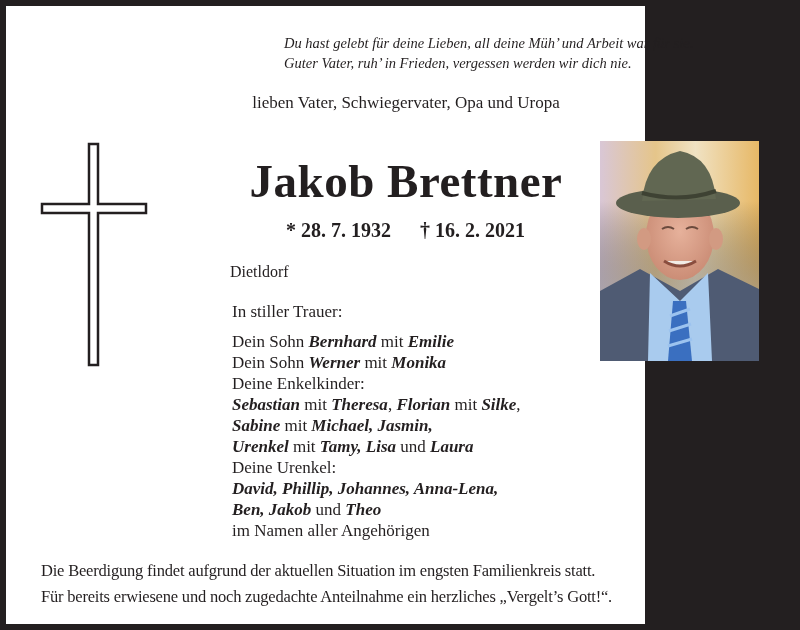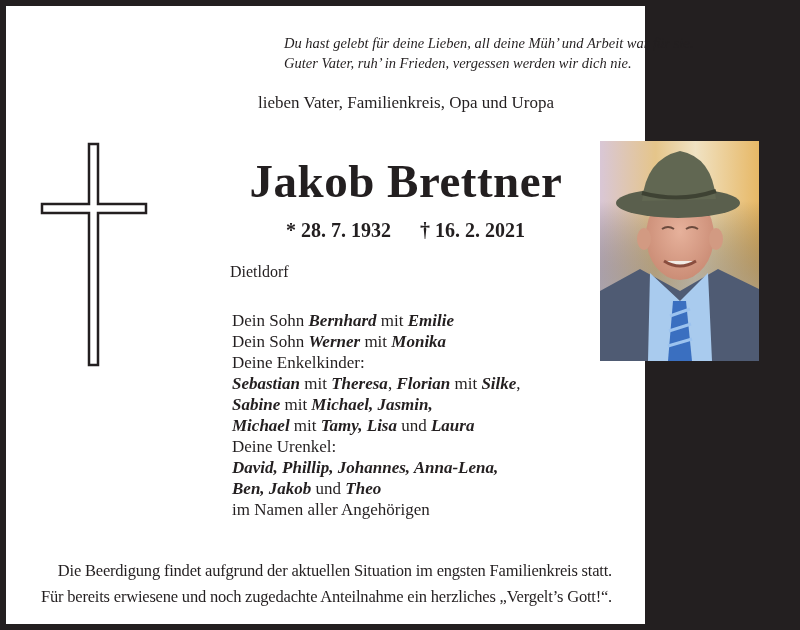--- a/index.html
+++ b/index.html
@@ -29,63 +29,63 @@
     .death { left: 414px; }
     .place { left: 224px; top: 257px; font-size: 16px; font-weight: normal; text-align: center; }
     .mourn {
       left: 226px; top: 295px; font-size: 17px; line-height: 21px;
     }
     .mourn .gap { height: 9px; }
     .mourn b { font-weight: bold; font-style: italic; }
     .footer {
       left: 35px; top: 552px; font-size: 16.5px; line-height: 26px; white-space: nowrap;
       letter-spacing: -0.2px;
-      text-align: right;
     }
     .cross { left: 34px; top: 136px; }
     .photo {
       left: 594px; top: 135px; width: 159px; height: 220px; overflow: hidden;
     }
   </style>
 </head>
 <body>
 
 <div class="card">
 
   <div class="abs motto">
     <div>Du hast gelebt für deine Lieben, all deine Müh’ und Arbeit war für sie.</div>
     <div>Guter Vater, ruh’ in Frieden, vergessen werden wir dich nie.</div>
   </div>
 
   <div class="abs intro">
-    <div>lieben Vater, Familienkreis, Opa und Uropa</div>
+    <div>lieben Vater, Schwiegervater, Opa und Uropa</div>
   </div>
 
   <div class="abs cross">
     <svg width="110" height="226" viewBox="0 0 110 226">
       <path d="M49 2 L58 2 L58 62 L106 62 L106 71 L58 71 L58 223 L49 223 L49 71 L2 71 L2 62 L49 62 Z" fill="#ffffff" stroke="#231f20" stroke-width="2.5" stroke-linejoin="miter"></path>
     </svg>
   </div>
 
   <div class="abs name">Jakob Brettner</div>
 
   <div class="abs dates birth">* 28. 7. 1932</div>
   <div class="abs dates death">† 16. 2. 2021</div>
 
   <div class="abs place">Dietldorf</div>
 
   <div class="abs mourn">
+    <div>In stiller Trauer:</div>
     <div class="gap"></div>
     <div id="mourner-lines">
         <div><span>Dein Sohn </span><b>Bernhard</b><span> mit </span><b>Emilie</b></div>
         <div><span>Dein Sohn </span><b>Werner</b><span> mit </span><b>Monika</b></div>
         <div><span>Deine Enkelkinder:</span></div>
         <div><b>Sebastian</b><span> mit </span><b>Theresa</b><span>, </span><b>Florian</b><span> mit </span><b>Silke</b><span>,</span></div>
         <div><b>Sabine</b><span> mit </span><b>Michael, Jasmin,</b></div>
-        <div><b>Michael</b><span> mit </span><b>Tamy, Lisa</b><span> und </span><b>Laura</b></div>
+        <div><b>Urenkel</b><span> mit </span><b>Tamy, Lisa</b><span> und </span><b>Laura</b></div>
         <div><span>Deine Urenkel:</span></div>
         <div><b>David, Phillip, Johannes, Anna-Lena,</b></div>
         <div><b>Ben, Jakob</b><span> und </span><b>Theo</b></div>
         <div><span>im Namen aller Angehörigen</span></div>
       </div>
   </div>
 
   <div class="abs photo">
     <svg width="159" height="220" viewBox="0 0 159 220">
       <defs>

